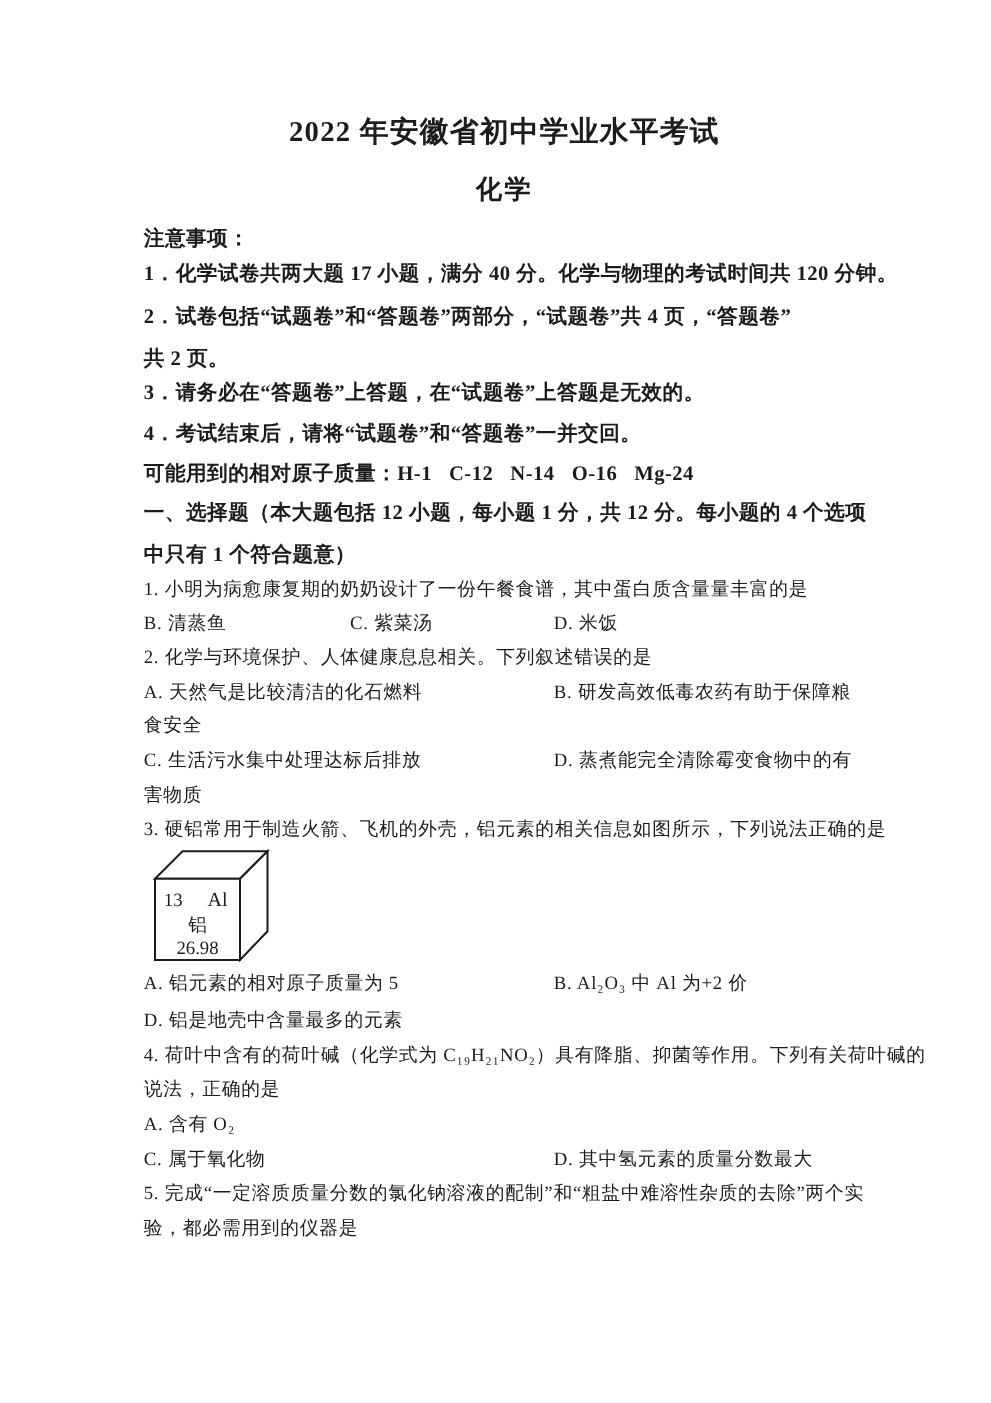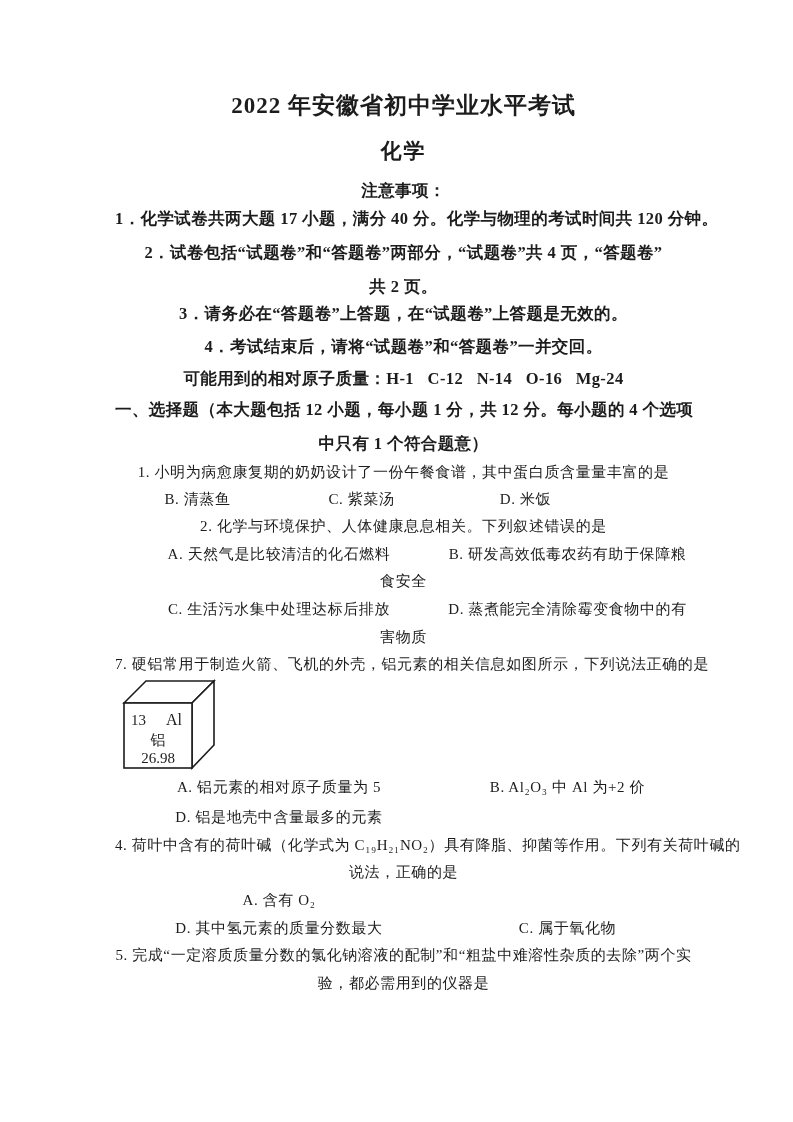--- a/index.html
+++ b/index.html
@@ -4,21 +4,21 @@
 <style>
   html, body { margin: 0; padding: 0; background: #ffffff; }
   body {
     width: 793px; height: 1122px;
     font-family: "Liberation Serif", "DejaVu Serif", serif;
     color: #1c1c1c;
     position: relative;
     overflow: hidden;
   }
   .page { position: absolute; inset: 0; background: #ffffff; }
-  .abs { position: absolute; left: 115px; width: 577px; text-align: center; }
+  .abs { position: absolute; left: 115px; width: 577px; }
   .line { font-size: 15px; letter-spacing: 0.6px; line-height: 22px; white-space: nowrap; }
   .bold { font-weight: 700; font-size: 16.5px; letter-spacing: 0.4px; }
   .pre { white-space: pre-wrap; }
   .title {
     font-size: 23px; font-weight: 700; text-align: center;
     padding-right: 75px; letter-spacing: 1px; white-space: nowrap;
   }
   .subject { font-size: 21px; font-weight: 700; text-align: center; padding-right: 75px; letter-spacing: 2px; }
   .optrow { display: grid; }
   .optrow.four { grid-template-columns: 165px 163px 165px 1fr; }
@@ -72,21 +72,21 @@
 
   <div class="abs line" style="top:570px">食安全</div>
 
   <div class="abs line" style="top:626px">害物质</div>
 
   <div class="abs line optrow two" style="top:598px">
     <span>C. 生活污水集中处理达标后排放</span>
     <span>D. 蒸煮能完全清除霉变食物中的有</span>
   </div>
 
-  <div class="abs line" style="top:653px">7. 硬铝常用于制造火箭、飞机的外壳，铝元素的相关信息如图所示，下列说法正确的是</div>
+  <div class="abs line" style="top:653px">3. 硬铝常用于制造火箭、飞机的外壳，铝元素的相关信息如图所示，下列说法正确的是</div>
 
   <svg class="cube" width="100" height="95" viewBox="0 0 100 95">
     <polygon points="3,25 25,3 93,3 71,25"></polygon>
     <polygon points="71,25 93,3 93,67 71,90"></polygon>
     <rect x="3" y="25" width="68" height="65"></rect>
     <text x="10" y="47" font-size="15">13</text>
     <text x="45" y="47" font-size="16">Al</text>
     <text x="37" y="67" font-size="15" text-anchor="middle">铝</text>
     <text x="37" y="85" font-size="15" text-anchor="middle">26.98</text>
   </svg>
@@ -102,21 +102,21 @@
 
   <div class="abs line" style="top:834px">4. 荷叶中含有的荷叶碱（化学式为 C₁₉H₂₁NO₂）具有降脂、抑菌等作用。下列有关荷叶碱的</div>
 
   <div class="abs line" style="top:861px">说法，正确的是</div>
 
   <div class="abs line optrow two" style="top:889px">
     <span>A. 含有 O₂</span>
   </div>
 
   <div class="abs line optrow two" style="top:917px">
+    <span>C. 属于氧化物</span>
     <span>D. 其中氢元素的质量分数最大</span>
-    <span>C. 属于氧化物</span>
   </div>
 
   <div class="abs line" style="top:944px">5. 完成“一定溶质质量分数的氯化钠溶液的配制”和“粗盐中难溶性杂质的去除”两个实</div>
 
   <div class="abs line" style="top:972px">验，都必需用到的仪器是</div>
 
 </div>
 
 </body></html>

